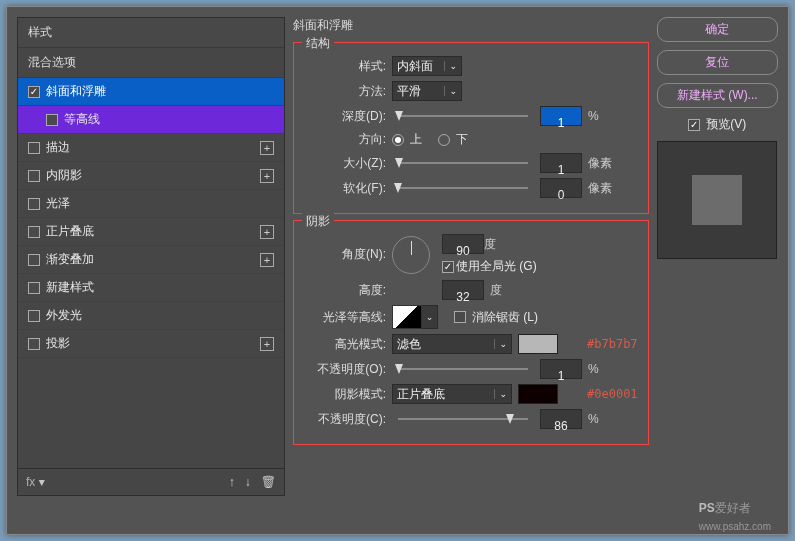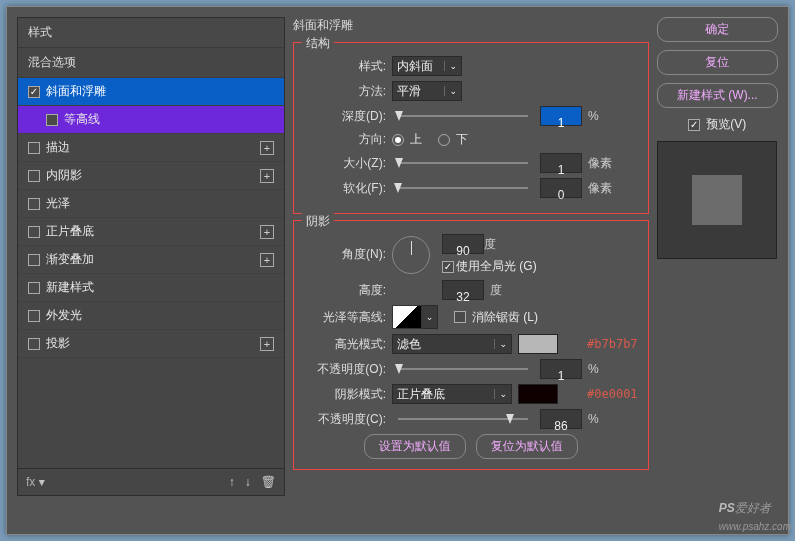--- a/index.html
+++ b/index.html
@@ -47,21 +47,21 @@
 .highlight-color { width:40px; height:20px; background:#b7b7b7; border:1px solid #222; }
 .shadow-color { width:40px; height:20px; background:#0e0001; border:1px solid #222; }
 .color-note { font-family:Consolas,monospace; color:#d85a4a; margin-left:23px; }
 .btn-row { display:flex; gap:10px; justify-content:center; margin-top:4px; }
 .ps-btn { background:#535353; border:1px solid #888; border-radius:10px; padding:3px 14px; color:#f0abfc; cursor:pointer; text-align:center; }
 .right-panel { width:136px; display:flex; flex-direction:column; gap:8px; align-items:stretch; }
 .right-panel .ps-btn { width:100%; }
 .preview-chk { display:flex; align-items:center; gap:6px; justify-content:center; }
 .preview-box { width:120px; height:118px; background:#3a3a3a; border:1px solid #222; display:flex; align-items:center; justify-content:center; margin:0 auto; }
 .preview-box .inner { width:50px; height:50px; background:#6c6c6c; }
-.watermark { position:absolute; right:4px; bottom:8px; color:#999; font-family:Arial; font-size:14px; font-style:italic; }
+.watermark { position:absolute; right:24px; bottom:8px; color:#999; font-family:Arial; font-size:14px; }
 .watermark b { color:#bbb; font-weight:bold; }
 </style>
 </head>
 <body>
 
 <div class="window">
 
   <div class="body">
 
     <div class="sidebar">
@@ -237,24 +237,20 @@
           <span class="color-note">#0e0001</span>
         </div>
         <div class="form-row">
           <span class="label">不透明度(C):</span>
           <div class="slider-track">
               <div class="thumb" style="left:86%"></div>
             </div>
           <div class="num-input">86</div>
           <span class="unit">%</span>
         </div>
-        <div class="btn-row">
-          <div class="ps-btn">设置为默认值</div>
-          <div class="ps-btn">复位为默认值</div>
-        </div>
       </div>
     </div>
 
     <div class="right-panel">
       <div class="ps-btn">确定</div>
       <div class="ps-btn">复位</div>
       <div class="ps-btn">新建样式 (W)...</div>
       <div class="preview-chk">
         <span class="cb checked"></span>
         <span>预览(V)</span>

